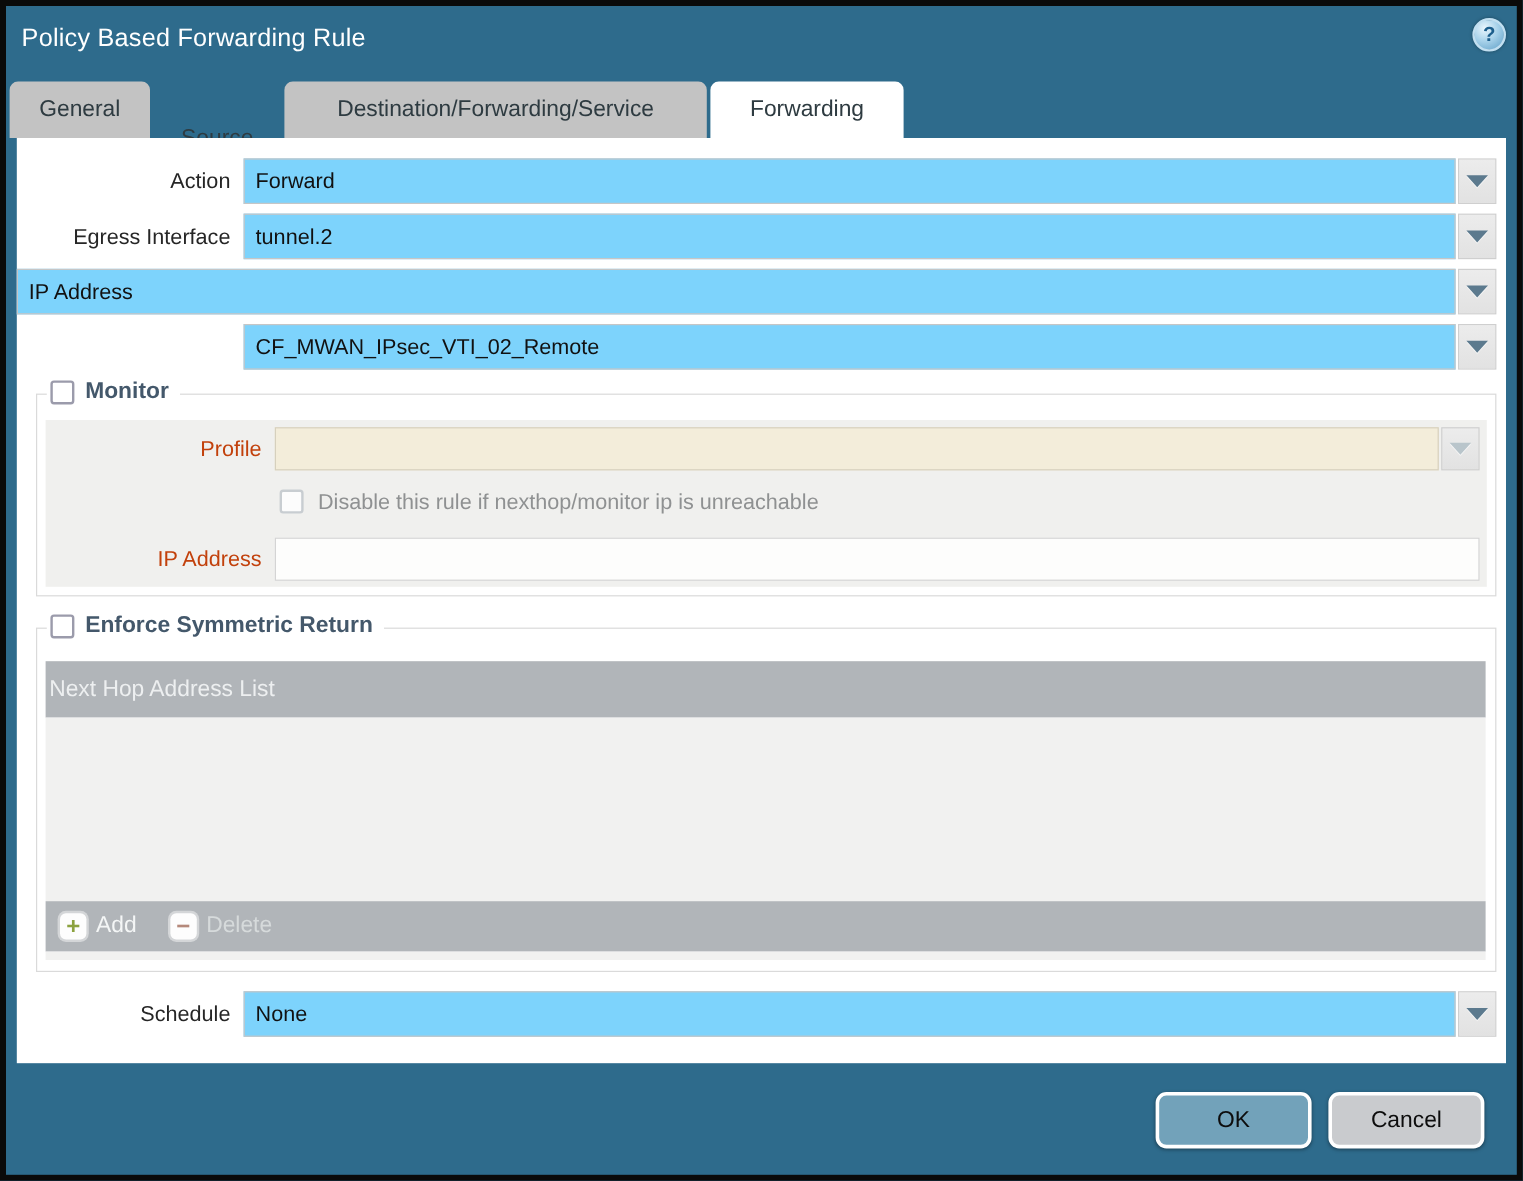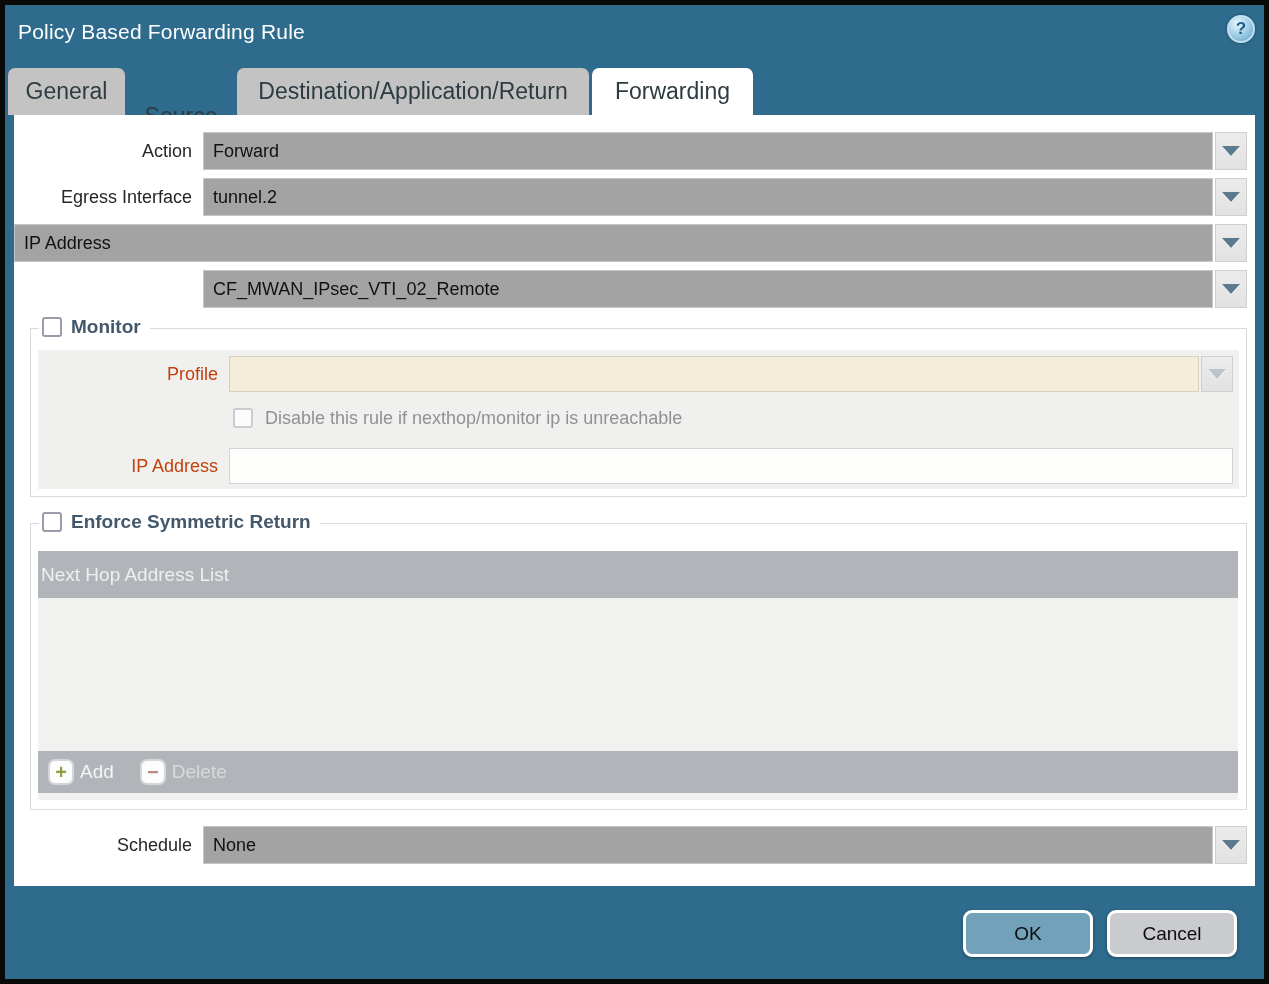--- a/index.html
+++ b/index.html
@@ -22,21 +22,21 @@
     border:2px solid #c2dff0;
     box-shadow:0 0 3px rgba(0,0,0,.35);
     display:flex; align-items:center; justify-content:center;
     color:#1c5e8c; font-size:17px; font-weight:bold; cursor:pointer;
   }
 
   
   .tabs { position:absolute; top:63px; left:3px; height:47px; display:flex; gap:3px; }
   .tab {
     background:#c3c3c3; border-radius:7px 7px 0 0;
-    color:#2e3b41; font-size:23px;
+    color:#2e3b41; font-size:19px;
     display:flex; align-items:center; justify-content:center;
     cursor:pointer;
   }
   .tab.active { background:#ffffff; }
   .tab-general { width:117px; }
   .tab-source { width:106px;margin-top:48px; }
   .tab-dest { width:352px; }
   .tab-forwarding { width:161px; }
 
   
@@ -51,21 +51,21 @@
   .row-nexthop  { top:109px; }
   .row-nexthop2 { top:155px; }
   .row-schedule { top:711px; }
 
   .form-label {
     width:189px; padding-right:11px; text-align:right;
     font-size:18px; color:#262626; line-height:38px;
     white-space:nowrap;
   }
   .text-input {
-    flex:1; border:1px solid #c6c6c6; background:#a3a3a3;
+    flex:1; border:1px solid #c6c6c6; background:#7dd3fc;
     font-size:18px; color:#111; padding:0 9px; outline:none; min-width:0;
   }
   .dd-btn {
     width:32px; margin-left:2px;
     background:linear-gradient(#ececec,#e2e2e2);
     border:1px solid #cfcfcf;
     display:flex; align-items:center; justify-content:center; cursor:pointer;
   }
   .dd-arrow {
     width:0; height:0;
@@ -157,21 +157,21 @@
 <body>
 
 <div class="window">
 
   <div class="titlebar-text">Policy Based Forwarding Rule</div>
   <div class="help-icon">?</div>
 
   <div class="tabs">
     <div class="tab tab-general">General</div>
     <div class="tab tab-source">Source</div>
-    <div class="tab tab-dest">Destination/Application/Return</div>
+    <div class="tab tab-dest">Destination/Forwarding/Service</div>
     <div class="tab tab-forwarding active">Forwarding</div>
   </div>
 
   <div class="content">
 
     <div class="form-row row-action">
       <div class="form-label">Action</div>
       <input class="text-input" type="text" value="Forward" style="">
       <div class="dd-btn">
         <span class="dd-arrow"></span>

